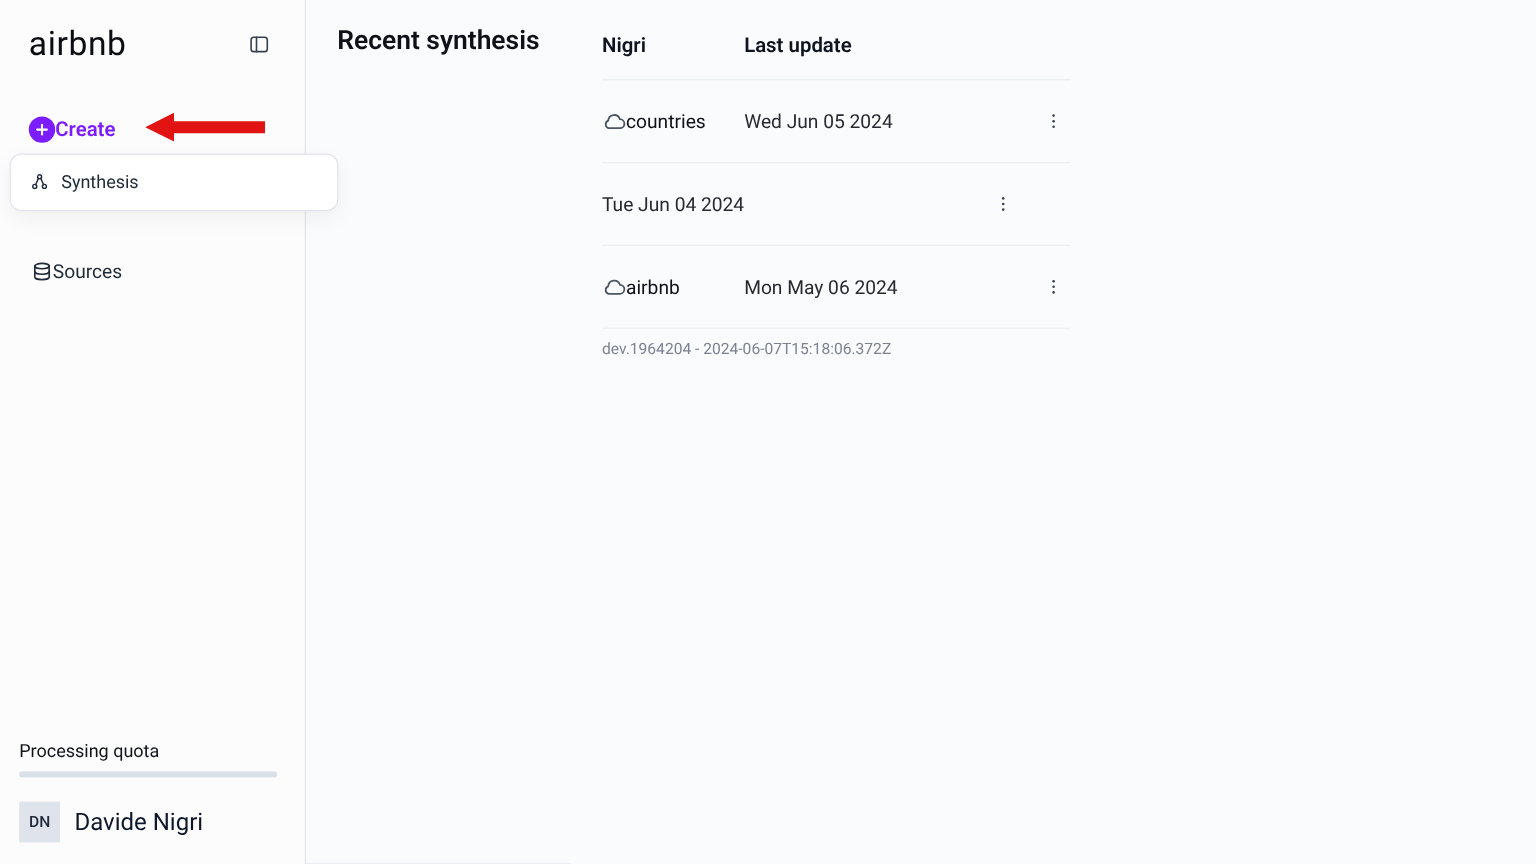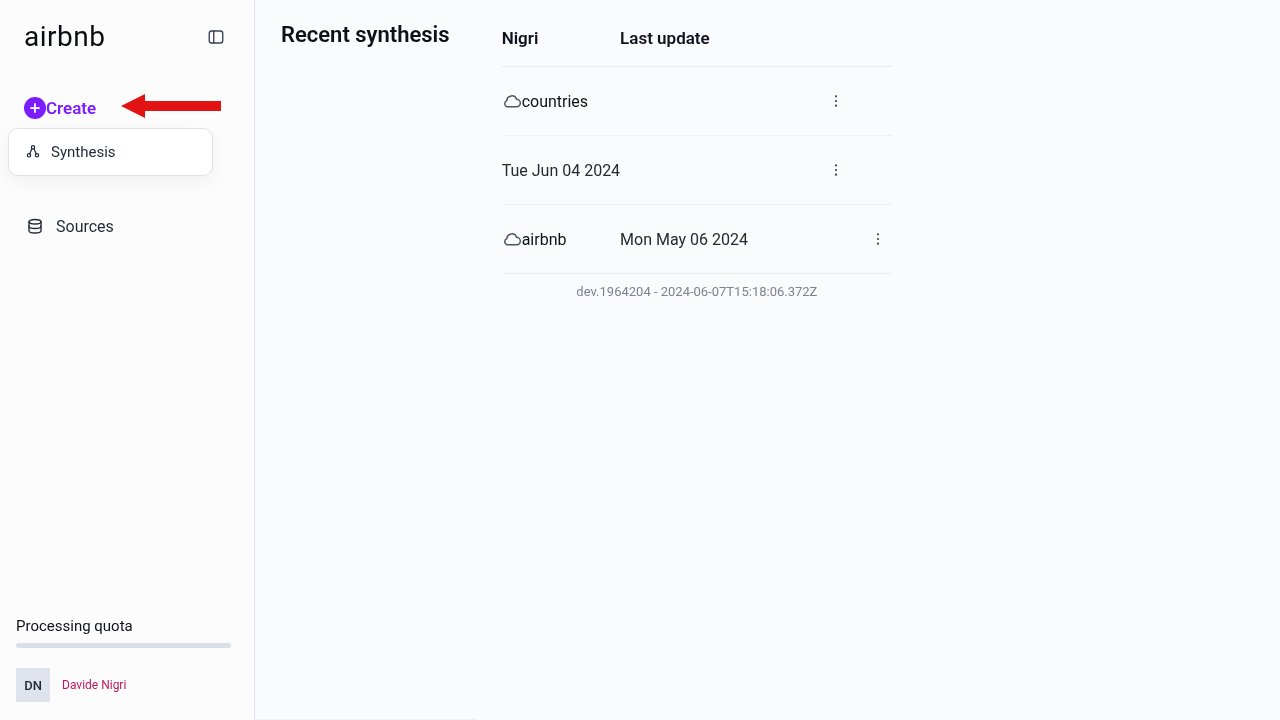--- a/index.html
+++ b/index.html
@@ -70,21 +70,21 @@
     left: 105px;
     top: 50%;
     transform: translateY(-50%);
     pointer-events: none;
   }
 
   .dropdown {
     position: absolute;
     top: 128px;
     left: 8px;
-    width: 205px;
+    width: 274px;
     background: #ffffff;
     border: 1px solid #dfe3eb;
     border-radius: 10px;
     padding: 6px;
     box-shadow: 0 6px 18px rgba(0,0,0,0.05);
     z-index: 3;
   }
   .dropdown-item {
     display: flex;
     align-items: center;
@@ -95,21 +95,20 @@
     color: #1f2937;
     font-size: 15px;
   }
 
   .nav-items {
     margin-top: 0;
   }
   .nav-item {
     display: flex;
     align-items: center;
-    gap: 12px;
     padding: 10px 10px;
     border-radius: 8px;
     cursor: pointer;
     font-size: 16px;
     color: #1f2937;
   }
 
   .sidebar-spacer { flex: 1 1 auto; }
 
   .quota-section { margin-bottom: 20px; }
@@ -121,21 +120,21 @@
   .user-row {
     display: flex; align-items: center; gap: 12px;
     cursor: pointer;
   }
   .avatar {
     width: 34px; height: 34px; border-radius: 0;
     background: #dfe3eb;
     display: inline-flex; align-items: center; justify-content: center;
     font-size: 13px; font-weight: 500; color: #1f2937;
   }
-  .user-name { font-size: 12px; color: #be185d; }
+  .user-name { font-size: 20px; color: #0f172a; }
 
   
   .main {
     flex: 1 1 auto;
     height: 100%;
     display: flex;
     flex-direction: row;
   }
   .main-header {
     padding: 22px 26px 18px 26px;
@@ -177,21 +176,20 @@
   .cloud-icon { color: #4b5563; display: inline-flex; }
   .cell-date { font-size: 16px; color: #262a30; font-weight: 400; }
   .cell-actions { display: flex; justify-content: flex-end; }
   .action-btn {
     width: 28px; height: 28px; border-radius: 6px; cursor: pointer;
     display: inline-flex; align-items: center; justify-content: center;
     color: #374151;
   }
 
   .footer-version {
-    text-align: center;
     font-size: 13px;
     color: #7d8290;
     padding: 10px 0 4px 0;
   }
 
   .icon { display: inline-flex; }
 </style>
 </head>
 <body>
 
@@ -284,20 +282,21 @@
 
     <div class="row">
       <div class="cell-name">
         <span class="cloud-icon icon">
           <svg width="20" height="20" viewBox="0 0 24 24" fill="none" stroke="currentColor" stroke-width="1.8" stroke-linecap="round" stroke-linejoin="round">
               <path d="M17.5 19a4.5 4.5 0 0 0 0-9 6 6 0 0 0-11.7 1.5A4 4 0 0 0 6 19h11.5z"></path>
             </svg>
         </span>
         <span>countries</span>
       </div>
+      <div class="cell-date">Wed Jun 05 2024</div>
       <div class="cell-actions">
         <span class="action-btn">
           <span class="icon">
             <svg width="16" height="16" viewBox="0 0 24 24" fill="currentColor">
                 <circle cx="12" cy="5" r="1.6"></circle>
                 <circle cx="12" cy="12" r="1.6"></circle>
                 <circle cx="12" cy="19" r="1.6"></circle>
               </svg>
           </span>
         </span>

